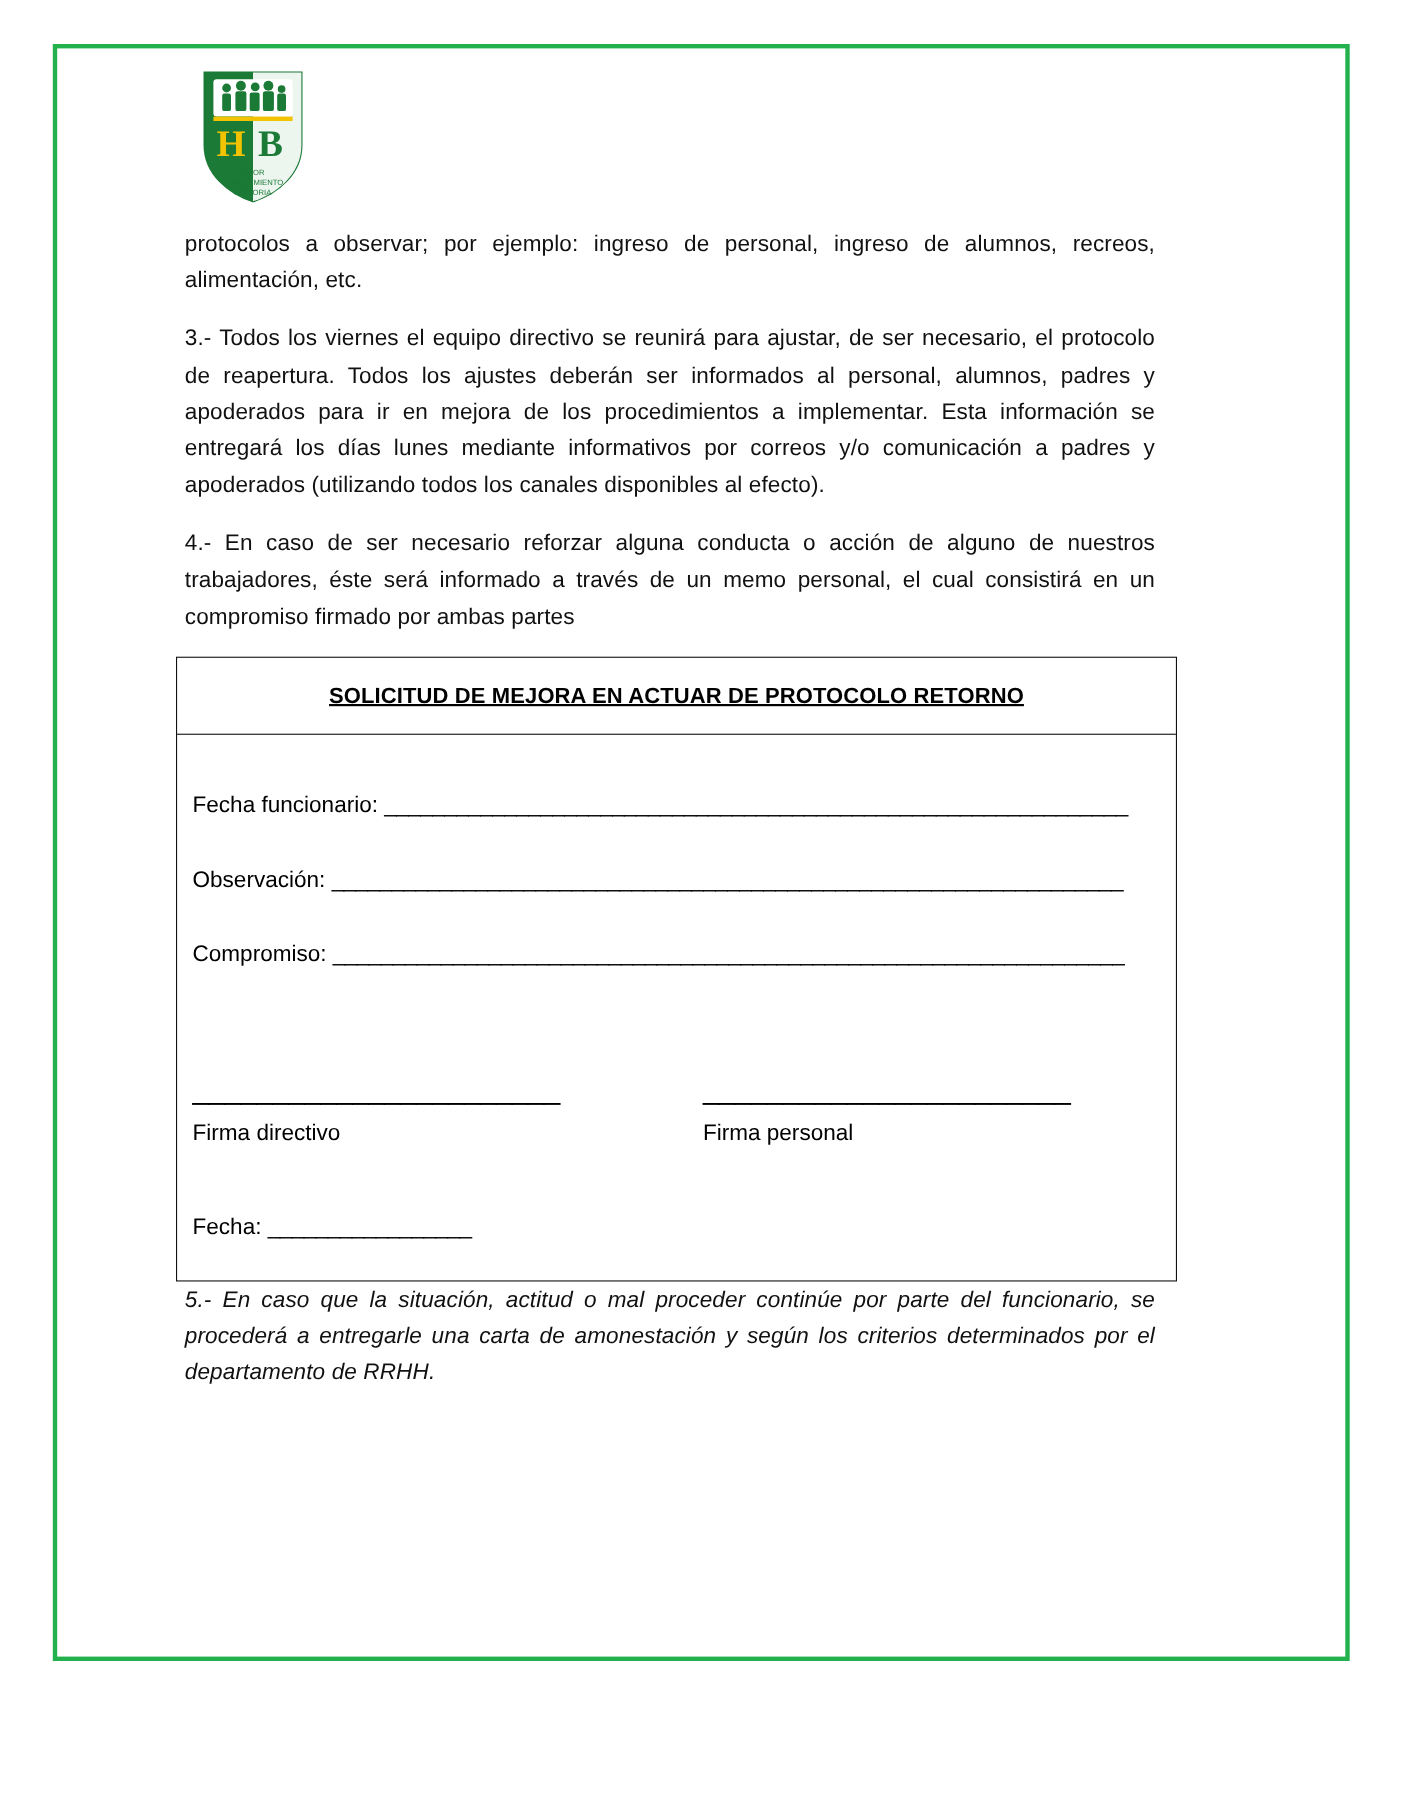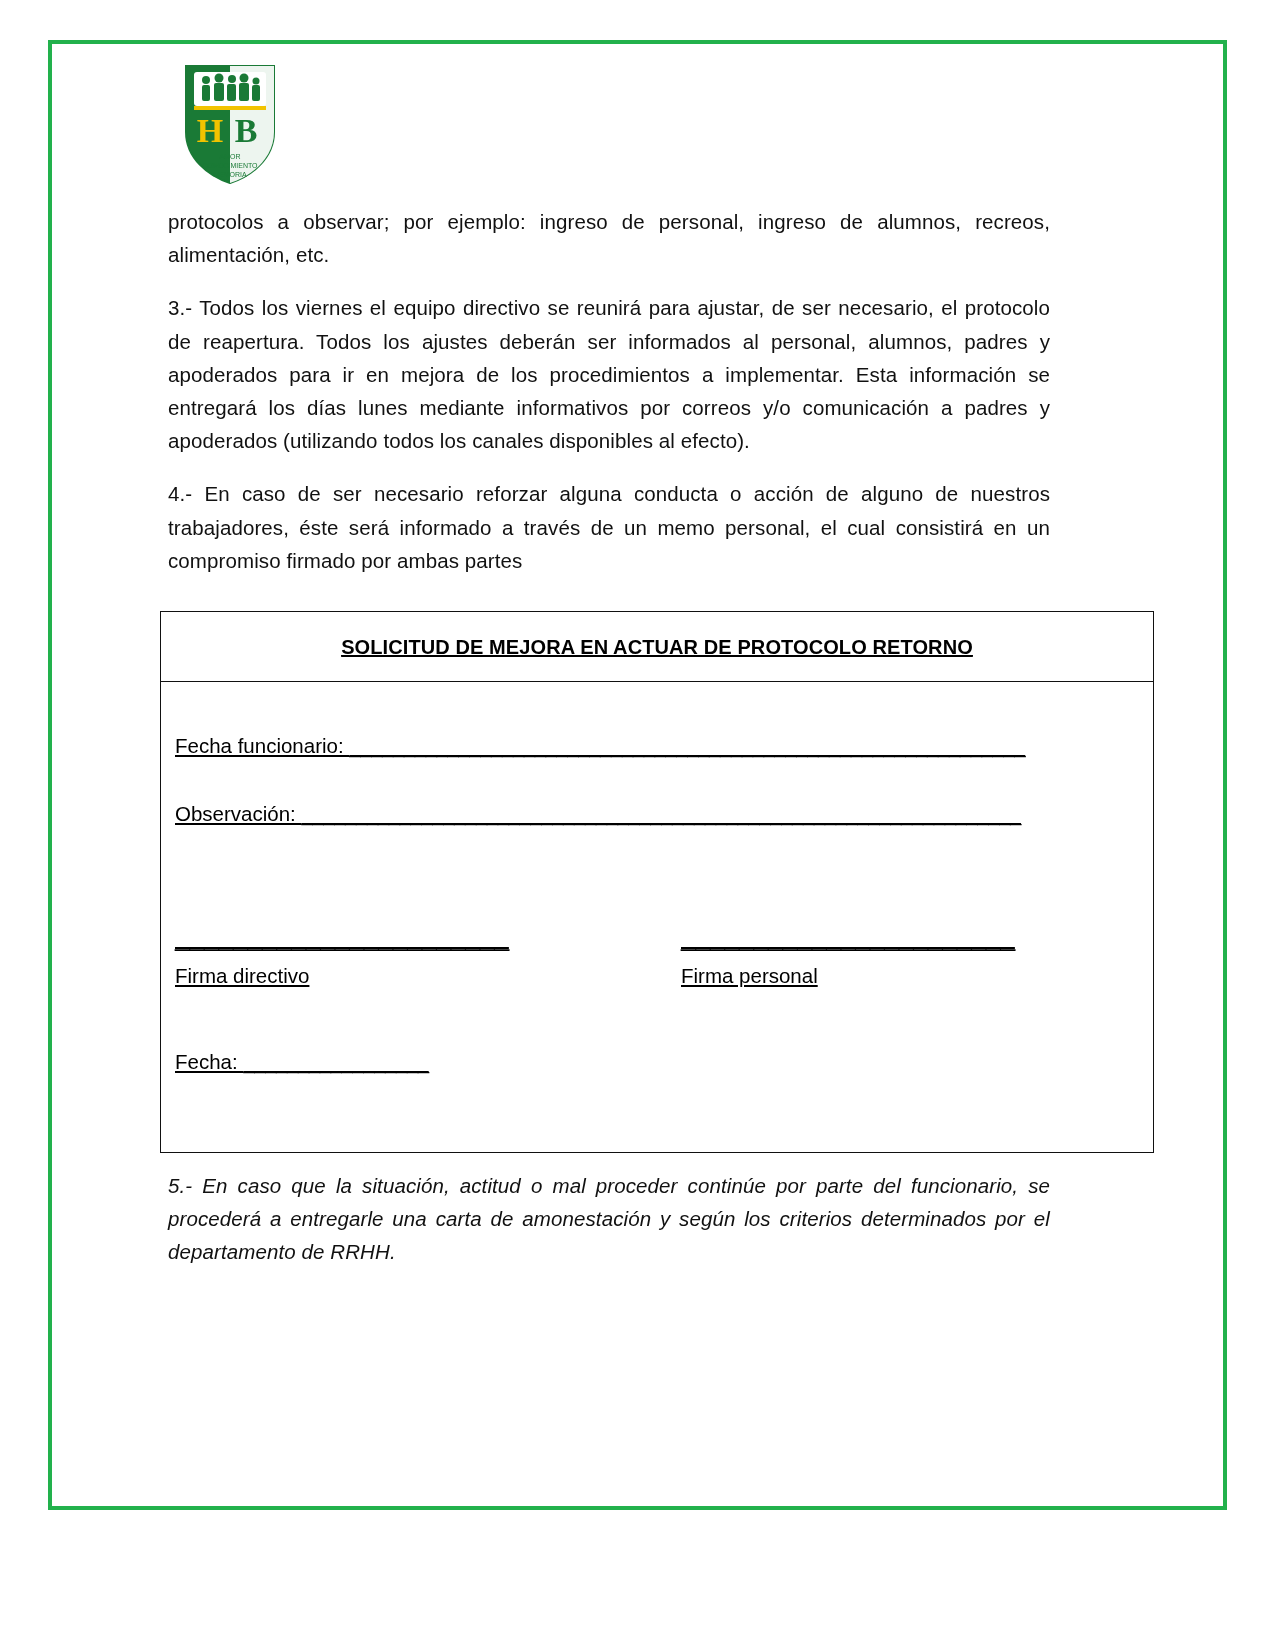--- a/index.html
+++ b/index.html
@@ -37,33 +37,32 @@
     position: relative;
     margin-left: 12px;
     margin-bottom: 18px;
   }
   .logo-svg { display: block; }
   
   p.para {
     font-size: 20.5px;
     line-height: 1.62;
     text-align: justify;
-    margin: 16px 0 20px 0;
+    margin: 0 0 20px 0;
     color: #111111;
     letter-spacing: 0.1px;
   }
   p.para.last { margin-bottom: 0; }
   
   .form-box {
-    margin-top: 34px;
+    margin-top: 20px;
     border: 1.6px solid #111111;
-    width: 994px;
+    width: 910px;
     margin-left: -8px;
     box-sizing: border-box;
-    text-decoration: underline;
   }
   .form-title-cell {
     border-bottom: 1.6px solid #111111;
     padding: 24px 10px 22px 10px;
     text-align: center;
   }
   .form-title {
     font-size: 20px;
     font-weight: bold;
     text-decoration: underline;
@@ -150,20 +149,23 @@
     <div class="form-body">
 
       <div class="field-row">
         <span class="field-label">Fecha funcionario: </span><span class="field-line">______________________________________________________________</span>
       </div>
 
       <div class="field-row">
         <span class="field-label">Observación: </span><span class="field-line">__________________________________________________________________</span>
       </div>
 
+      <div class="field-row">
+        <span class="field-label">Compromiso: </span><span class="field-line">__________________________________________________________________</span>
+      </div>
 
       <div class="sign-area">
         <div class="sign-col">
           <div class="sign-rule">_______________________</div>
           <div class="sign-label">Firma directivo</div>
         </div>
         <div class="sign-col right">
           <div class="sign-rule">_______________________</div>
           <div class="sign-label">Firma personal</div>
         </div>

